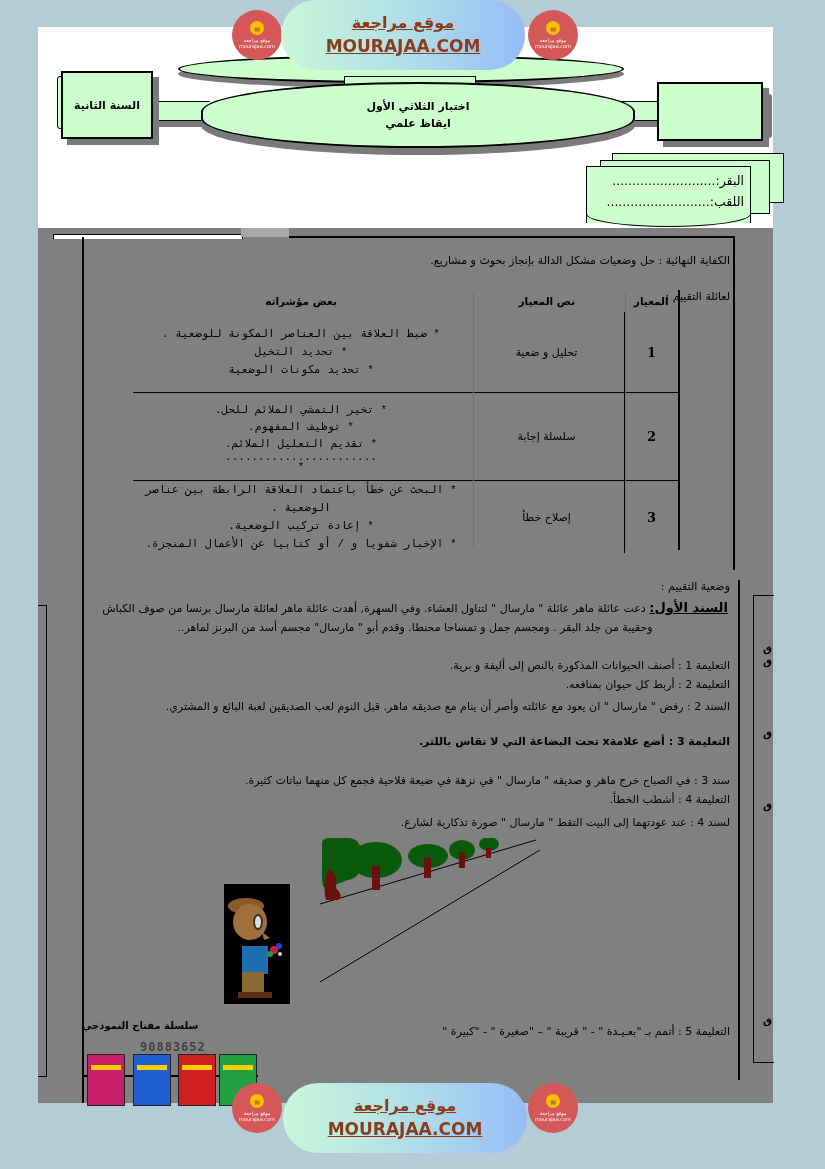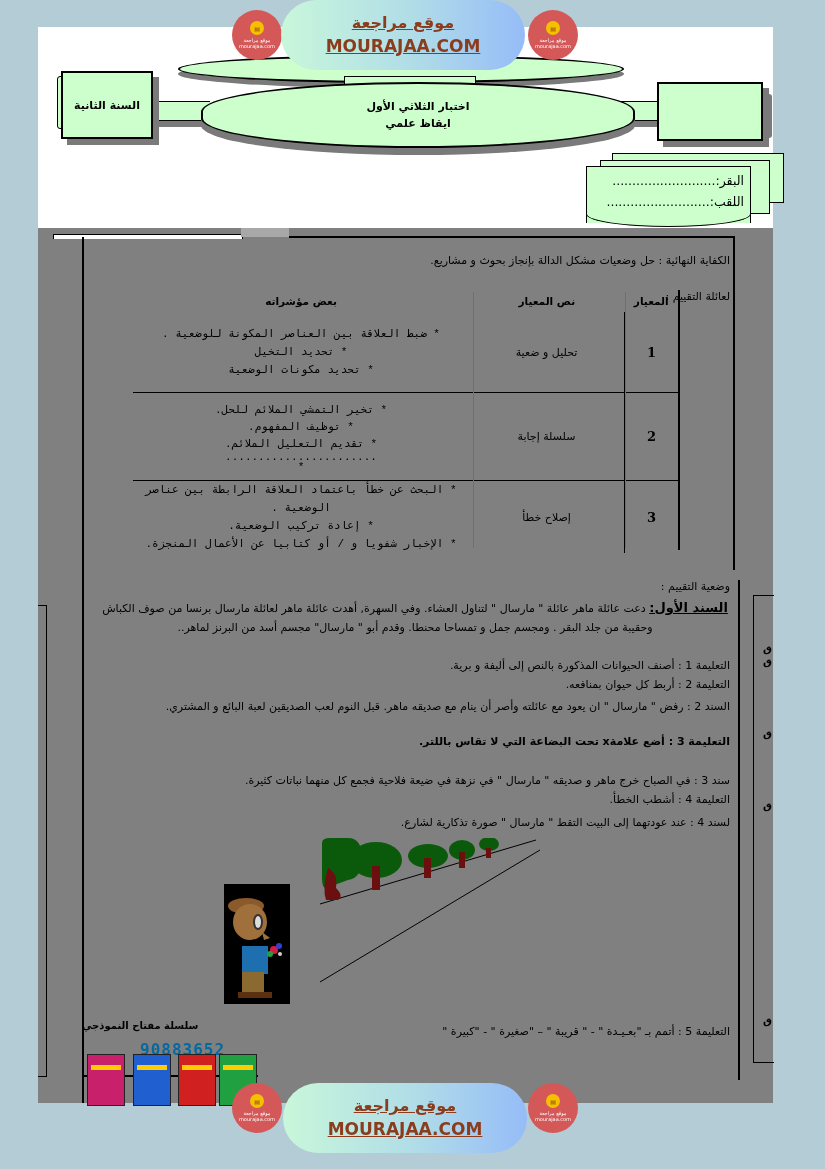--- a/index.html
+++ b/index.html
@@ -80,21 +80,21 @@
   #task4 { top:779px; }
   #doc4 { top:802px; }
   #task5 { top:1011px; }
 
   
   #boy { left:224px; top:884px; width:66px; height:120px; background:#000; }
   #trees-svg { left:318px; top:838px; width:225px; height:160px; }
 
   
   #promo-title { left:82px; top:1020px; font-size:10px; font-weight:bold; color:#000; letter-spacing:2px; font-family:"DejaVu Sans", sans-serif; }
-  #promo-phone { left:140px; top:1040px; font-size:16px; font-weight:bold; color:#0369a1; letter-spacing:1px; font-family:"DejaVu Sans Mono", monospace; }
+  #promo-phone { left:140px; top:1040px; font-size:12px; font-weight:bold; color:#404040; letter-spacing:1px; font-family:"DejaVu Sans Mono", monospace; }
   .book { position:absolute; top:1054px; width:36px; height:50px; border:1px solid #222; }
   .book .band { position:absolute; left:3px; right:3px; height:5px; background:#ffcc00; }
 
   
   .banner { position:absolute; width:244px; height:70px; border-radius:35px; background:linear-gradient(90deg,#c8f7da 0%,#b0dce8 55%,#96bcf8 100%); display:flex; flex-direction:column; align-items:center; justify-content:center; }
   .banner .b-ar { font-size:16px; font-weight:bold; color:#8a3c1c; text-decoration:underline; line-height:22px; direction:rtl; }
   .banner .b-en { font-size:17px; font-weight:bold; color:#8a3c1c; text-decoration:underline; line-height:24px; font-family:"DejaVu Sans", sans-serif; }
   .badge { position:absolute; width:50px; height:50px; border-radius:50%; background:#d45858; display:flex; flex-direction:column; align-items:center; justify-content:center; }
   .badge .sun { width:14px; height:14px; border-radius:50%; background:#f5c000; font-size:6px; color:#8a3c1c; display:flex; align-items:center; justify-content:center; font-weight:bold; }
   .badge .btxt { font-size:5px; color:#fff; line-height:6px; text-align:center; margin-top:2px; }

